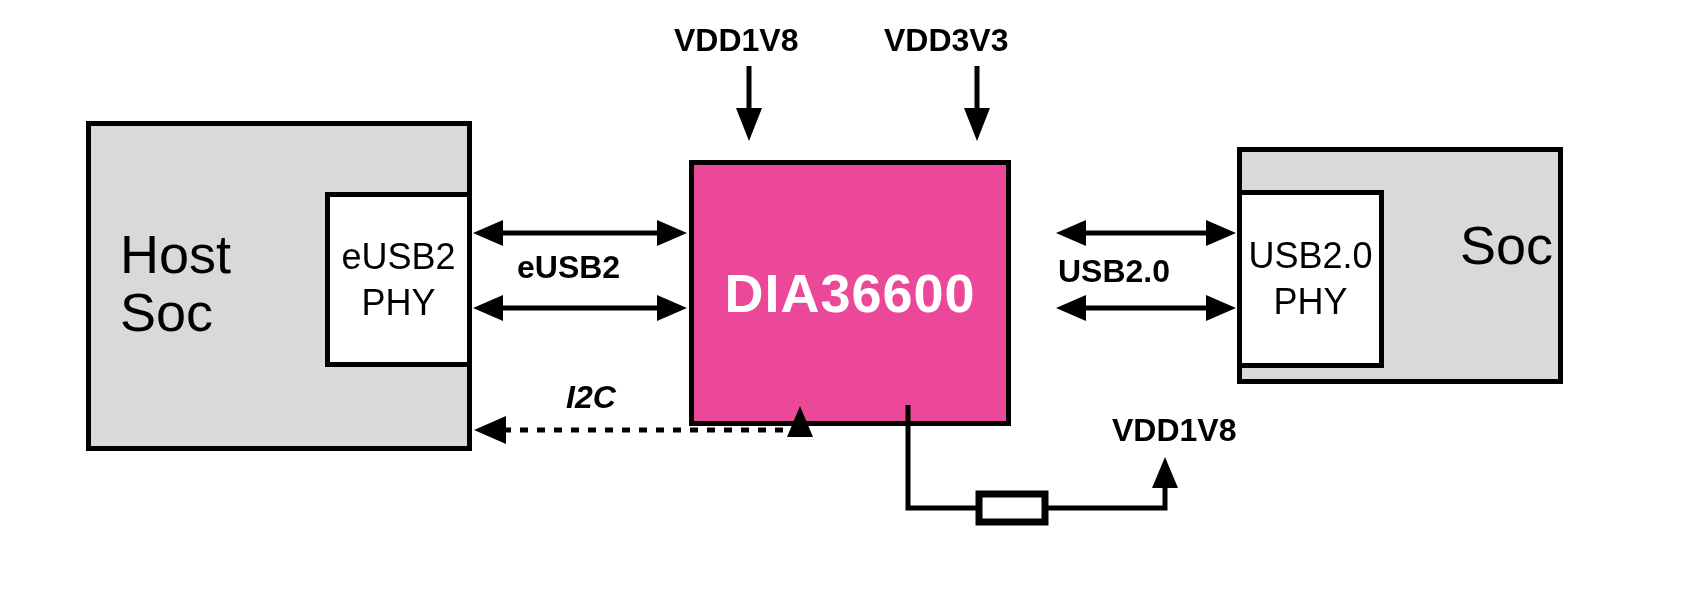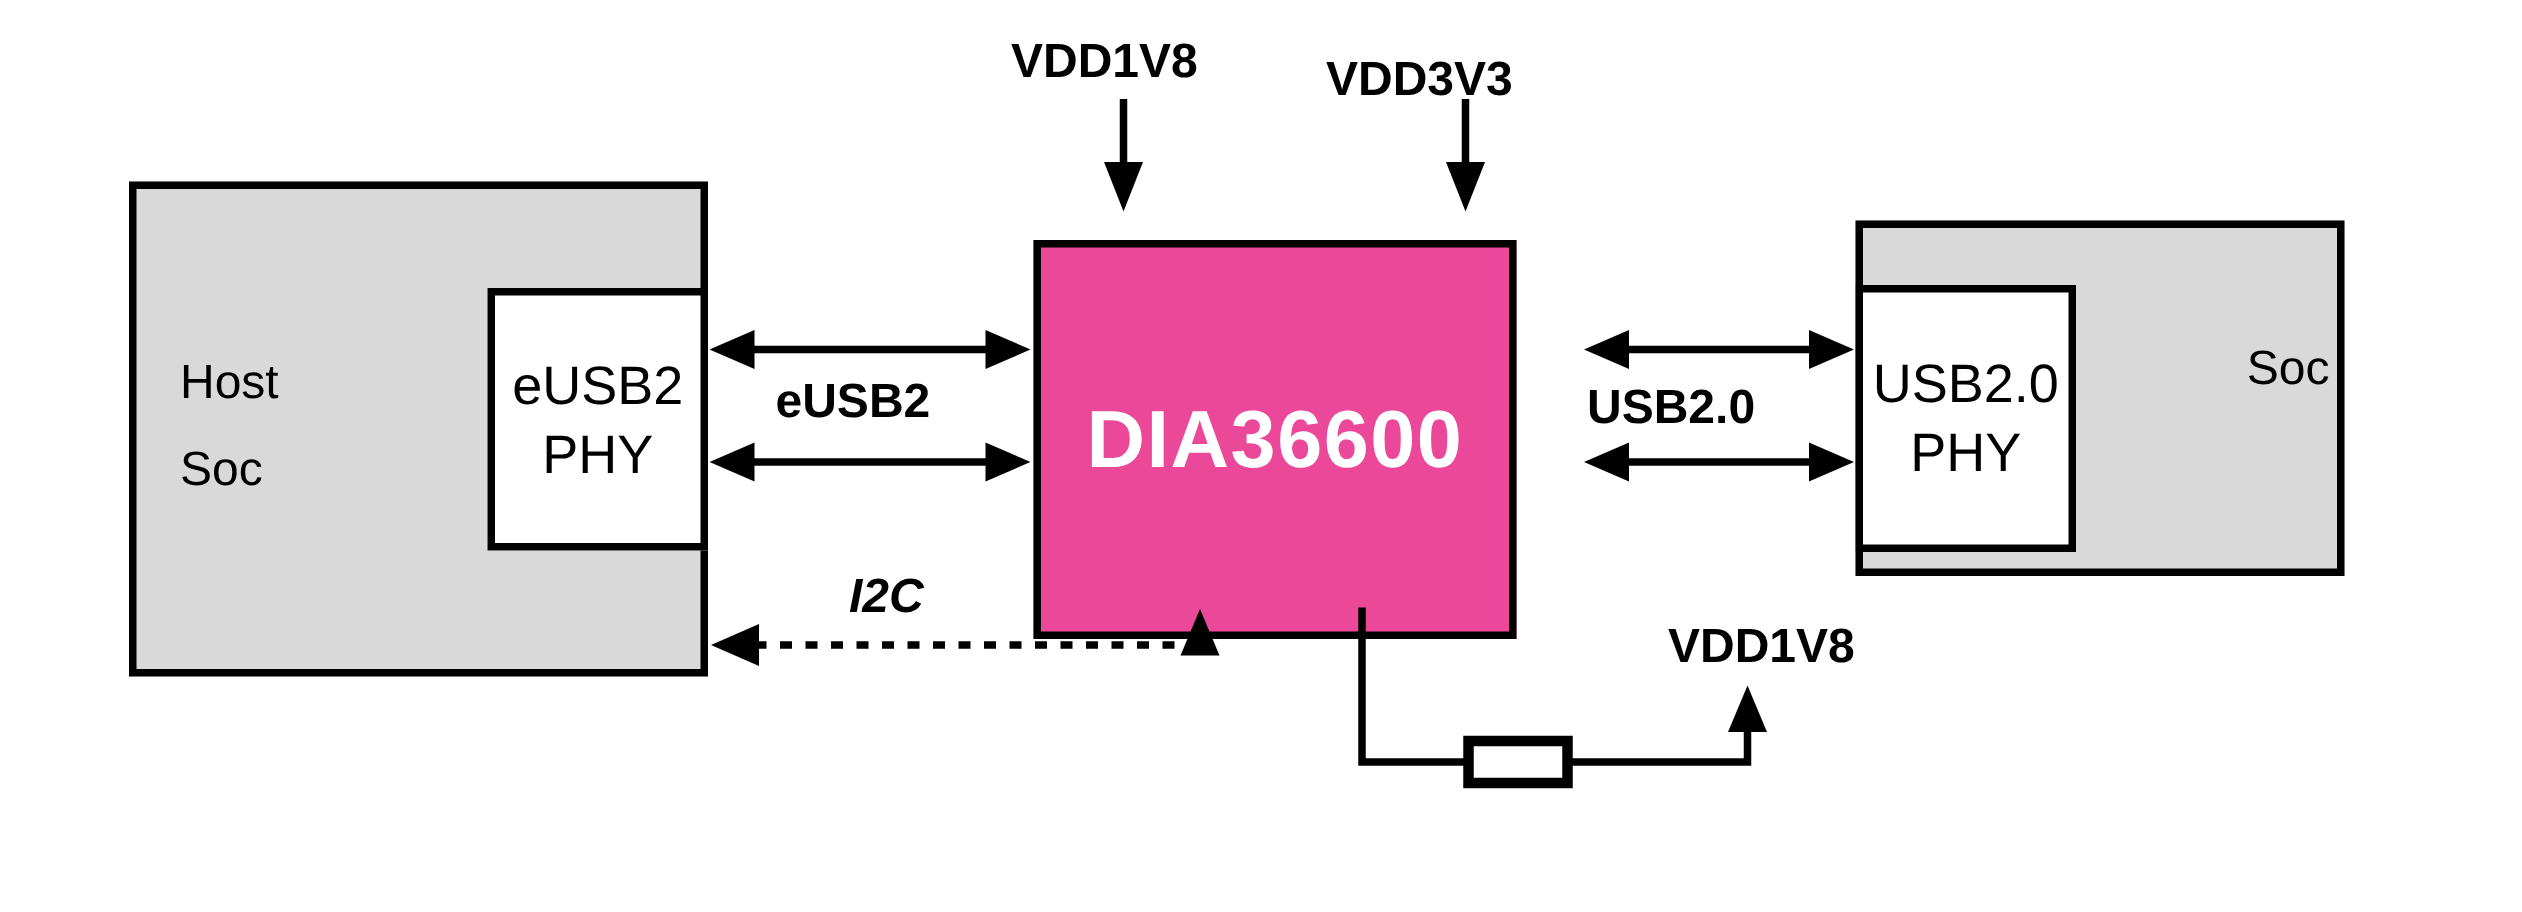--- a/index.html
+++ b/index.html
@@ -17,21 +17,21 @@
     background: #ffffff;
     display: flex; flex-direction: column;
     align-items: center; justify-content: center;
     font-size: 36px; line-height: 46px; color: #000; text-align: center;
   }
   .chip {
     background: #c00707;
     display: flex; align-items: center; justify-content: center;
     color: #ffffff; font-weight: bold; font-size: 54px; letter-spacing: 1px;
   }
-  .soclbl { position: absolute; font-size: 32px; line-height: 58px; color: #000; }
+  .soclbl { position: absolute; font-size: 54px; line-height: 58px; color: #000; }
   .soclbl span { display: block; }
   .lbl {
     position: absolute; font-weight: bold; font-size: 32px;
     line-height: 1; color: #000; white-space: nowrap;
   }
   .overlay { position: absolute; left: 0; top: 0; pointer-events: none; }
   .overlay line, .overlay polyline { stroke: #000; stroke-width: 5; }
   .overlay polygon { fill: #000; stroke: none; }
 </style>
 </head>
@@ -107,19 +107,19 @@
   <div class="soclbl" style="left:120px; top:225px;">
     <span>Host</span>
     <span>Soc</span>
   </div>
 
   <div class="soclbl" style="right:128px; top:216px; text-align:right;">
     <span>Soc</span>
   </div>
 
   <div class="lbl" style="left:674px;  top:24px;">VDD1V8</div>
-  <div class="lbl" style="left:884px;  top:36px;text-align:right;">VDD3V3</div>
+  <div class="lbl" style="left:884px;  top:24px;text-align:right;">VDD3V3</div>
   <div class="lbl" style="left:517px;  top:251px;">eUSB2</div>
   <div class="lbl" style="left:1058px; top:255px;">USB2.0</div>
   <div class="lbl" style="left:566px;  top:381px;font-style:italic;">I2C</div>
   <div class="lbl" style="left:1112px; top:414px;">VDD1V8</div>
 
 </div>
 
 </body></html>

